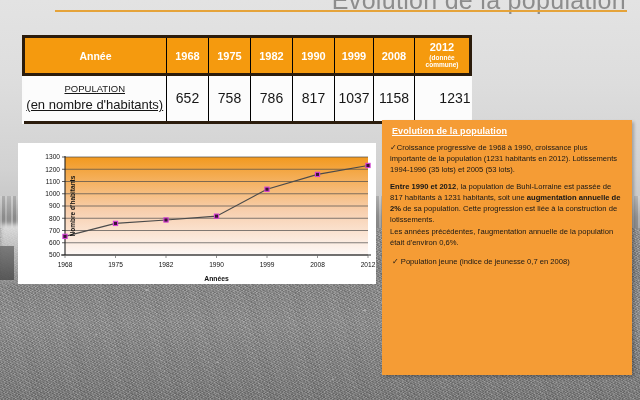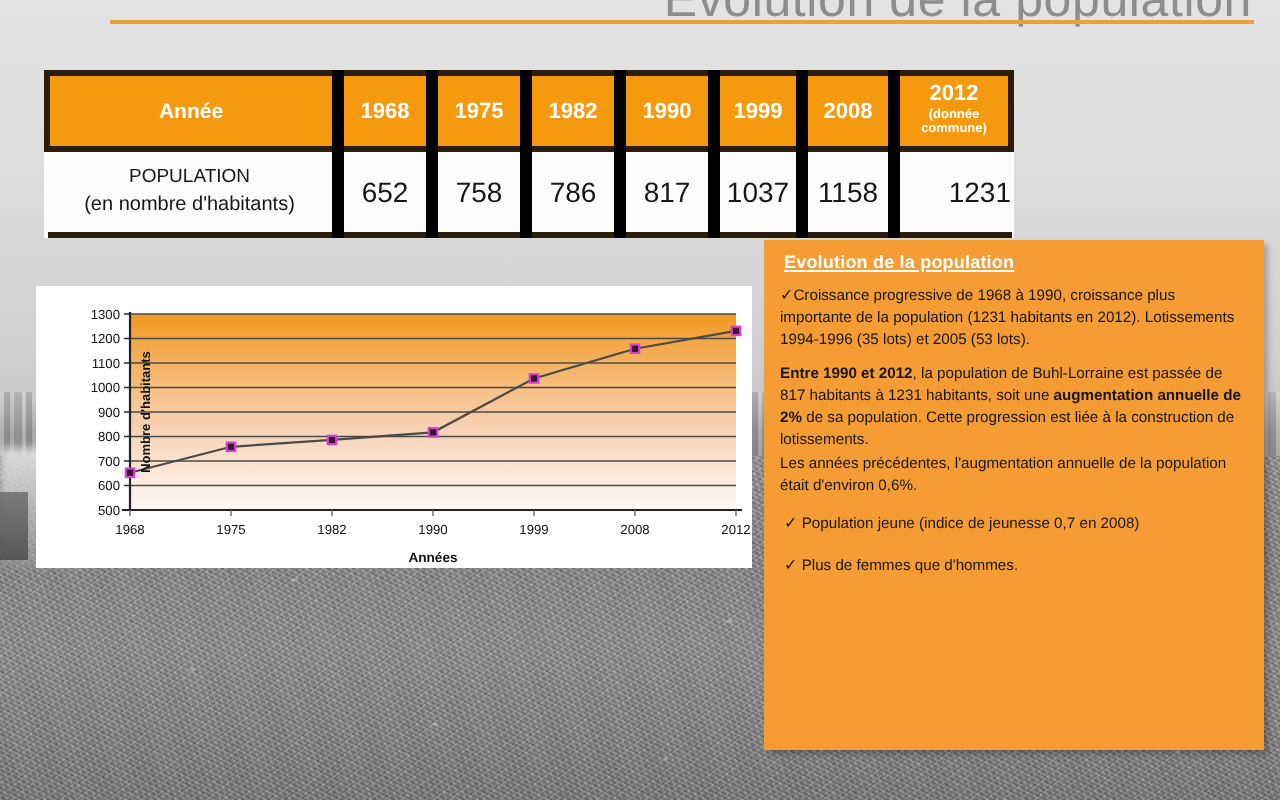--- a/index.html
+++ b/index.html
@@ -63,38 +63,38 @@
   
   #table-block{
     position:absolute;left:22px;top:35px;width:437px;z-index:4;
   }
   table.pop{
     border-collapse:collapse;width:437px;background:#fbfbfb;
     table-layout:fixed;
   }
   table.pop td{
     text-align:center;vertical-align:middle;
-    border-left:1px solid #e8951c;border-right:6px solid #000000;
+    border-left:1px solid #e8951c;border-right:1px solid #000000;
   }
   table.pop tr.head td{
     background:#f59a0e;color:#ffffff;font-weight:bold;
     border-top:3px solid #2b1c0c;border-bottom:3px solid #2b1c0c;
     padding:4px 0;
   }
   table.pop tr.body td{
     background:#fcfcfc;color:#161616;
     border-bottom:3px solid #2b1c0c;
     padding:7px 0;
   }
   td.lbl{font-size:10.5px;}
   td.yr{font-size:11px;}
   td.yr2012{font-size:11px;line-height:1.05;}
   td.yr2012 .sub{display:block;font-size:6.5px;font-weight:bold;margin-top:1px;}
-  td.popname{font-size:9.5px;line-height:1.35;color:#1a1a1a;}
-  td.popname .l2{display:block;font-size:10px;}
+  td.popname{font-size:9.5px;line-height:1.35;color:#1a1a1a;text-decoration:underline;}
+  td.popname .l2{display:block;font-size:13px;}
   td.val{font-size:14px;}
   table.pop tr.head td:first-child{border-left:3px solid #2b1c0c;}
   table.pop tr.head td:last-child{border-right:3px solid #2b1c0c;}
   table.pop tr.body td:first-child{border-left:none;}
   table.pop tr.body td:last-child{border-right:none;text-align:right;}
 
   
   #chart-panel{
     position:absolute;left:18px;top:143px;width:358px;height:141px;
     background:#ffffff;z-index:4;
@@ -266,16 +266,13 @@
   <div class="para">
     <span class="b">Entre 1990 et 2012</span><span>, la population de Buhl-Lorraine est passée de 817 habitants à 1231 habitants, soit une </span><span class="b">augmentation annuelle de 2%</span><span> de sa population. Cette progression est liée à la construction de lotissements.</span>
   </div>
 
   <div class="para b" style="margin-top:-5px">Les années précédentes, l'augmentation annuelle de la population était d'environ 0,6%.</div>
 
   <div class="bullet">
     <span class="tick">✓</span>&nbsp;<span>Population jeune (indice de jeunesse 0,7 en 2008)</span>
   </div>
 
-  <div class="bullet">
-    <span class="tick">✓</span>&nbsp;<span>Plus de femmes que d'hommes.</span>
-  </div>
 </div>
 
 </body></html>

